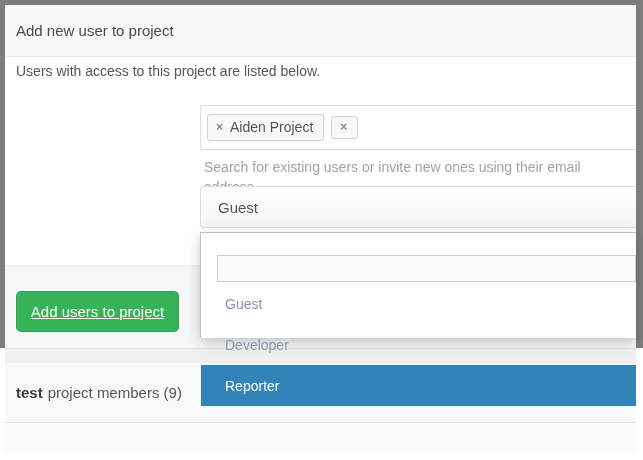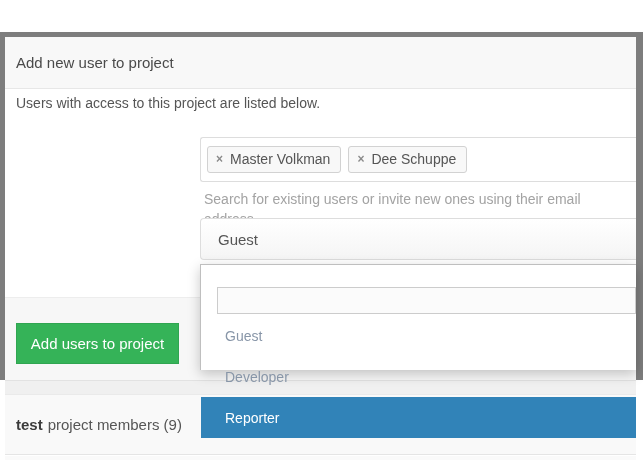--- a/index.html
+++ b/index.html
@@ -8,21 +8,21 @@
   }
   *{margin:0;padding:0;box-sizing:border-box;}
   html,body{background:#ffffff;}
   body{
     font-family:"Liberation Sans", sans-serif;
     width:643px;height:460px;overflow:hidden;
   }
   .window{
     position:relative;width:643px;height:348px;background:#ffffff;
     border-left:5px solid #7d7d7d;border-top:5px solid #7d7d7d;
-    border-right:7px solid #7d7d7d;border-bottom:10px solid #7d7d7d;margin-top:32px;
+    border-right:7px solid #7d7d7d;border-bottom:10px solid #7d7d7d;
   }
   .inner{position:absolute;inset:0;}
   .dialog-header{
     position:absolute;left:0;top:0;right:0;height:52px;
     background:#f8f8f8;border-bottom:1px solid #e7e7e7;
     display:flex;align-items:center;padding-left:11px;
   }
   .dialog-title{font-size:15px;color:#4a4a4a;}
   .intro{position:absolute;left:11px;top:56px;font-size:14px;color:#555;line-height:20px;}
 
@@ -54,23 +54,23 @@
     border:1px solid #ddd;border-right:none;border-radius:4px 0 0 4px;
     font-size:15px;color:#555;display:flex;align-items:center;padding-left:17px;cursor:pointer;
   }
 
   .form-actions{
     position:absolute;left:0;right:0;top:260px;height:83px;
     background:#f7f7f7;border-top:1px solid #ededed;
   }
   .btn-create{
     position:absolute;left:11px;top:25px;width:163px;height:41px;
-    background:var(--green);border:1px solid rgba(0,0,0,0.08);border-radius:0;
+    background:var(--green);border:1px solid rgba(0,0,0,0.08);border-radius:5px;
     color:#ffffff;font-size:15px;font-family:inherit;cursor:pointer;
-    display:flex;align-items:center;justify-content:center;
+    display:flex;align-items:center;justify-content:center;text-decoration:underline;
   }
 
   .divider-strip{
     position:absolute;left:0;right:0;top:343px;height:15px;
     background:#f0f0f0;border-top:1px solid #e2e2e2;border-bottom:1px solid #eaeaea;
   }
   .members-heading{
     position:absolute;left:0;right:0;top:358px;height:60px;
     background:#f9f9f9;border-bottom:1px solid #e5e5e5;
     display:flex;align-items:center;padding-left:11px;
@@ -107,25 +107,24 @@
     <div class="dialog-header">
       <span class="dialog-title">Add new user to project</span>
     </div>
 
     <div class="intro">Users with access to this project are listed below.</div>
 
 
     <div class="token-input" id="token-list">
         <span class="token">
           <span class="x">×</span>
-          <span>Master Volkman</span>
+          <span>Aiden Project</span>
         </span>
         <span class="token">
           <span class="x">×</span>
-          <span>Dee Schuppe</span>
         </span>
       </div>
 
     <div class="help-text">Search for existing users or invite new ones using their email address.</div>
 
 
     <div class="select-box">
       <span>Guest</span>
     </div>
 

